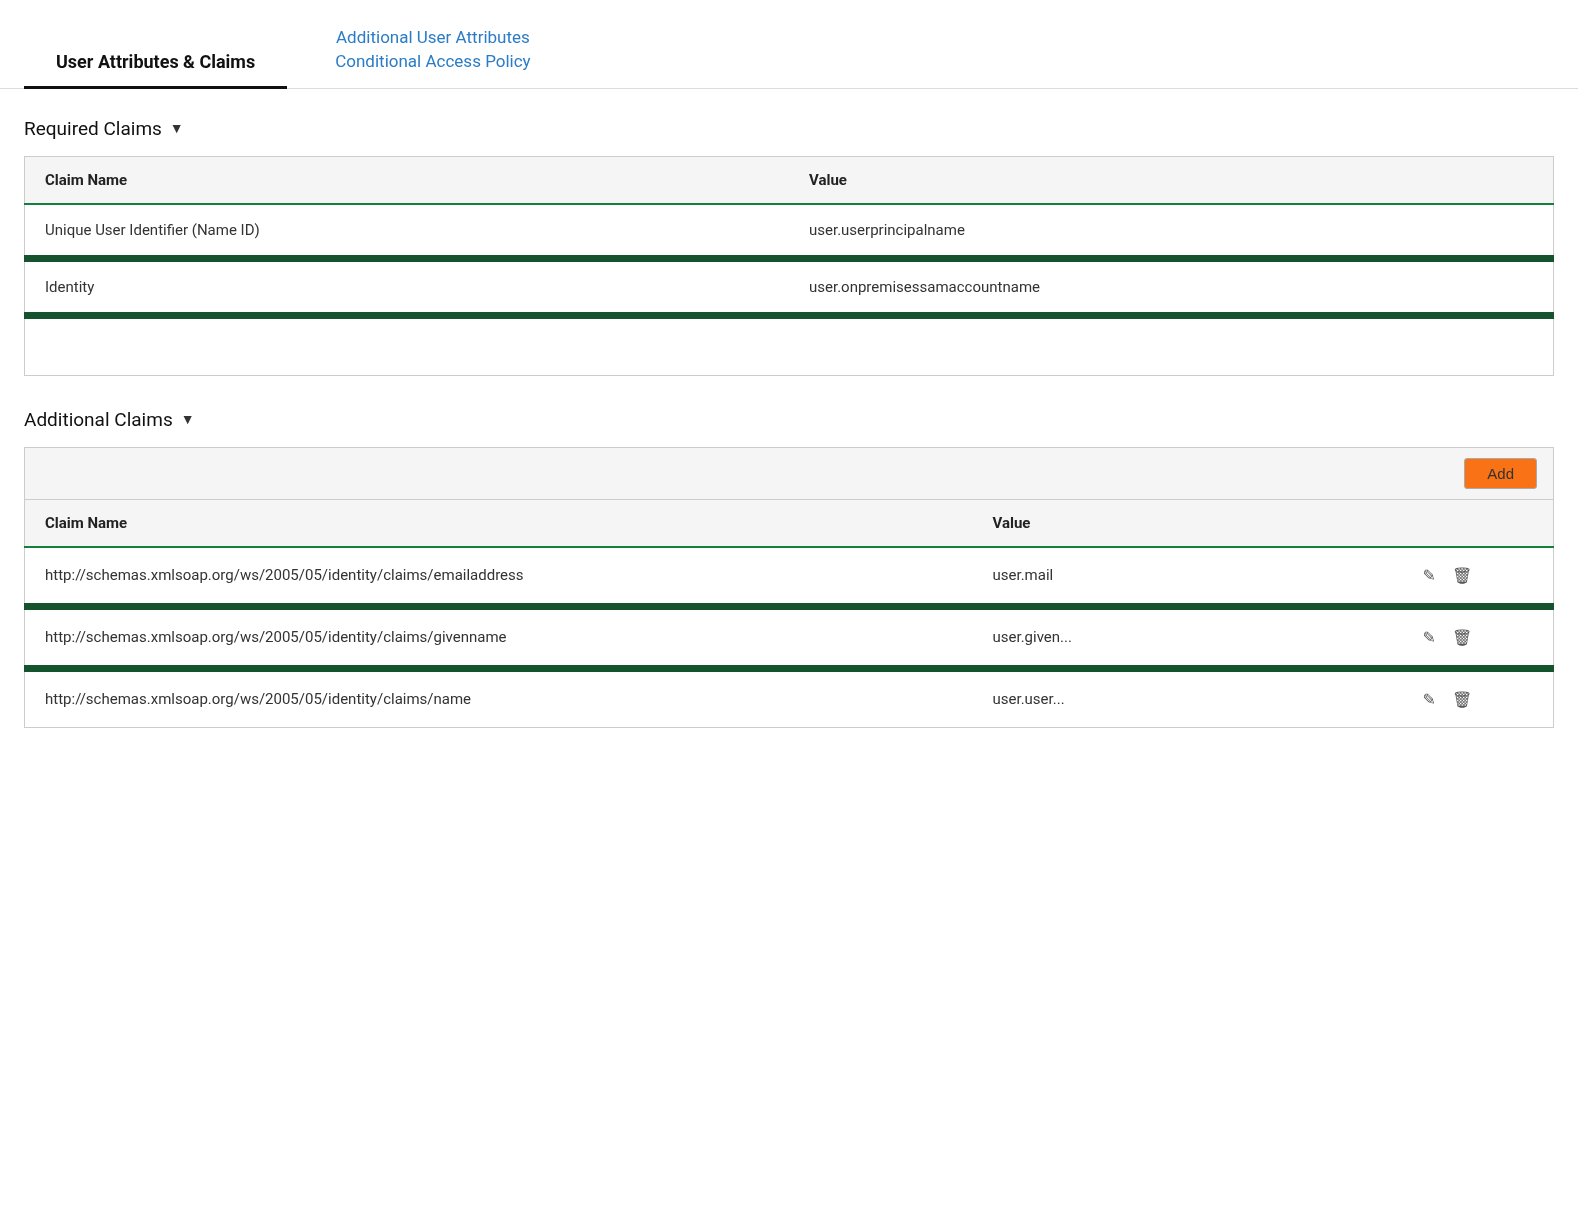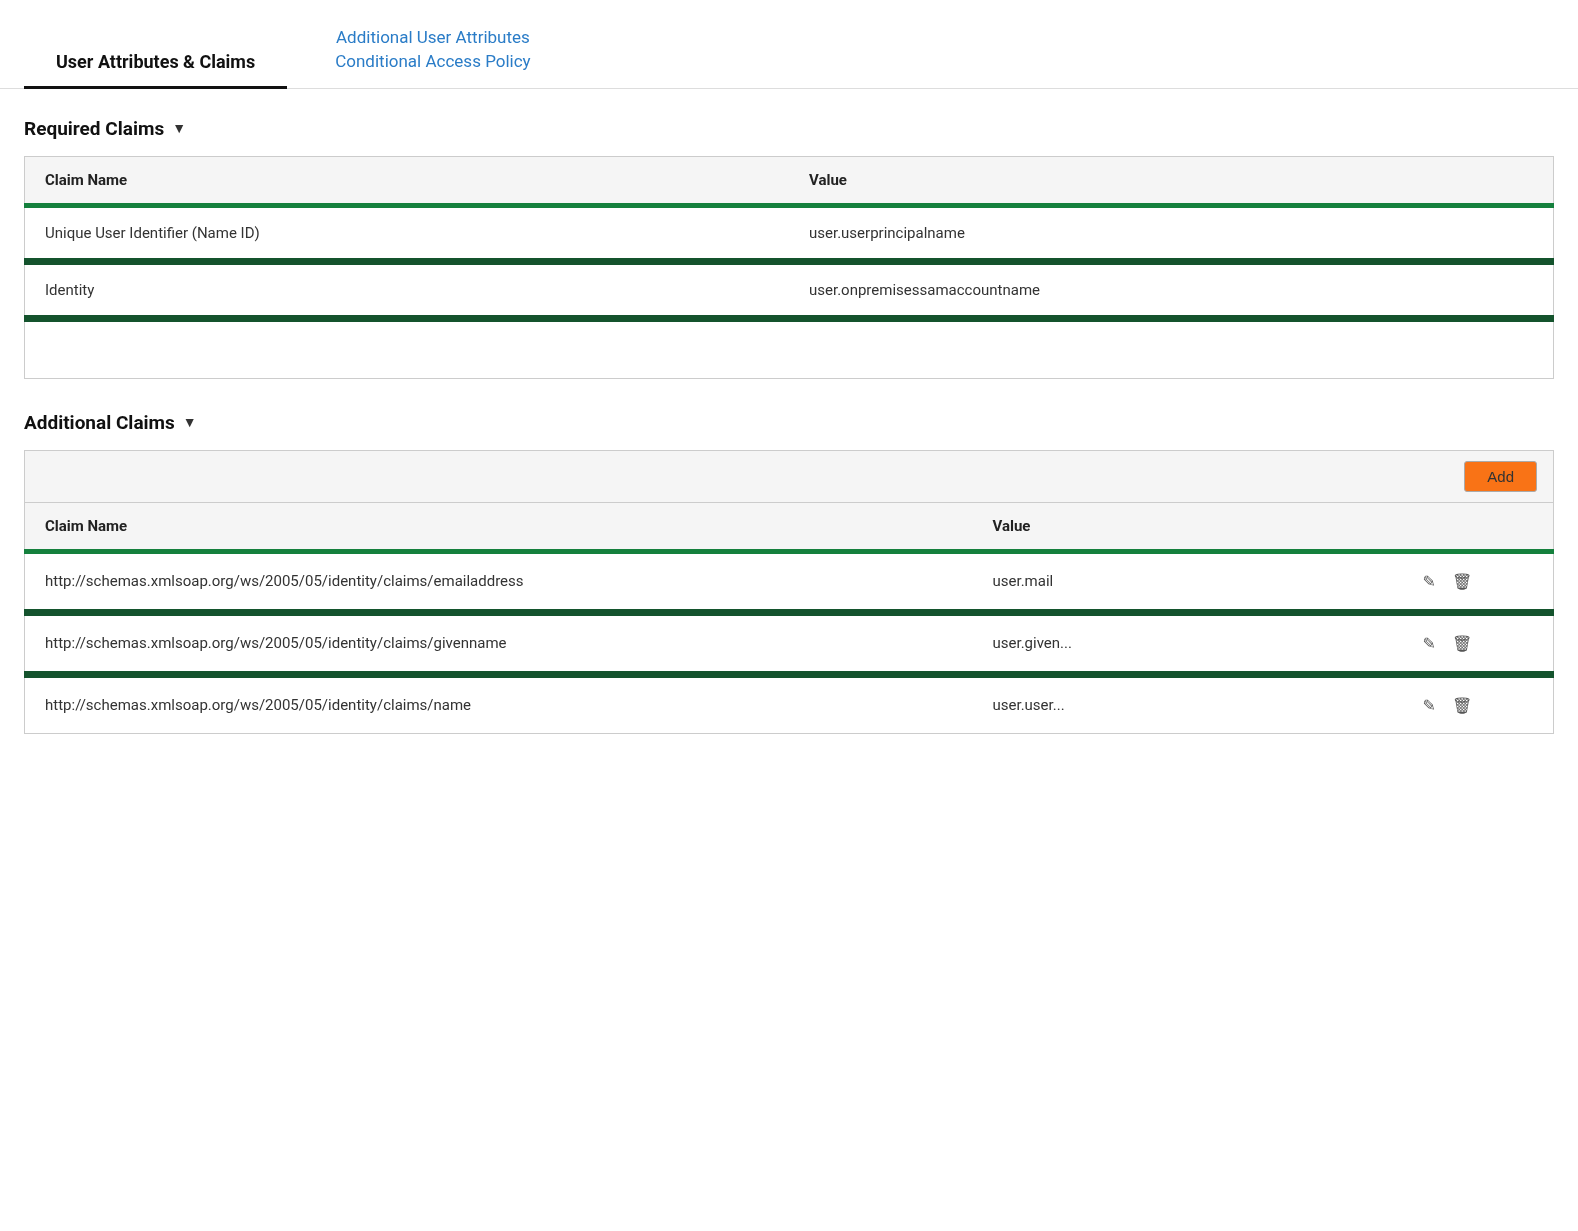--- a/index.html
+++ b/index.html
@@ -51,21 +51,21 @@
 
     
     .section-header {
       display: flex;
       align-items: center;
       gap: 8px;
       margin-bottom: 16px;
     }
     .section-title {
       font-size: 19px;
-      font-weight: 700;
+      font-weight: 400;
       color: #111;
       text-align: center;
     }
     .chevron-icon {
       font-size: 14px;
       color: #333;
     }
 
     
     .claims-table {
@@ -73,21 +73,21 @@
       border-collapse: collapse;
       border: 1px solid #ccc;
       margin-bottom: 32px;
     }
     .claims-table th {
       background: #f5f5f5;
       font-weight: 700;
       font-size: 15px;
       padding: 14px 20px;
       text-align: left;
-      border-bottom: 5px solid #15803d;
+      border-bottom: 2px solid #15803d;
       color: #222;
     }
     .claims-table td {
       padding: 16px 20px;
       border-bottom: 7px solid #14532d;
       font-size: 15px;
       color: #333;
       vertical-align: middle;
     }
     .claims-table tr:last-child td {

